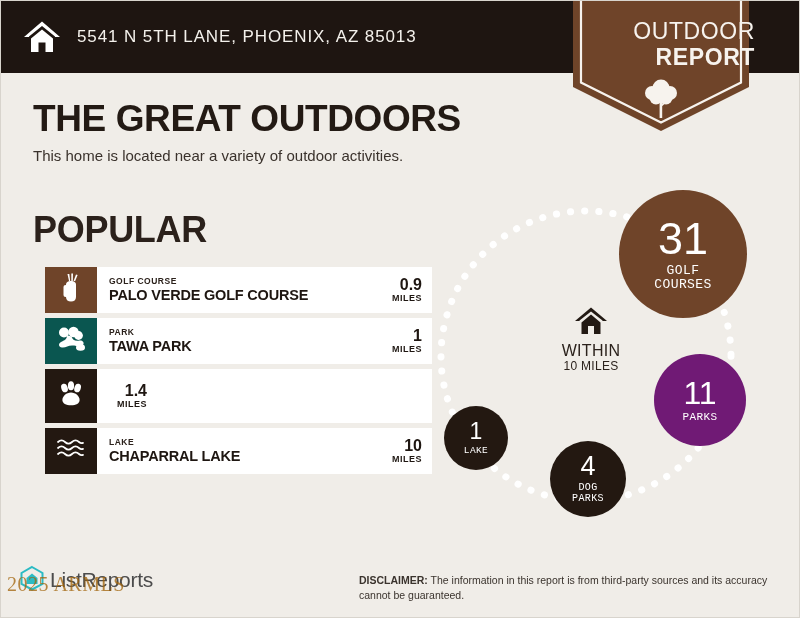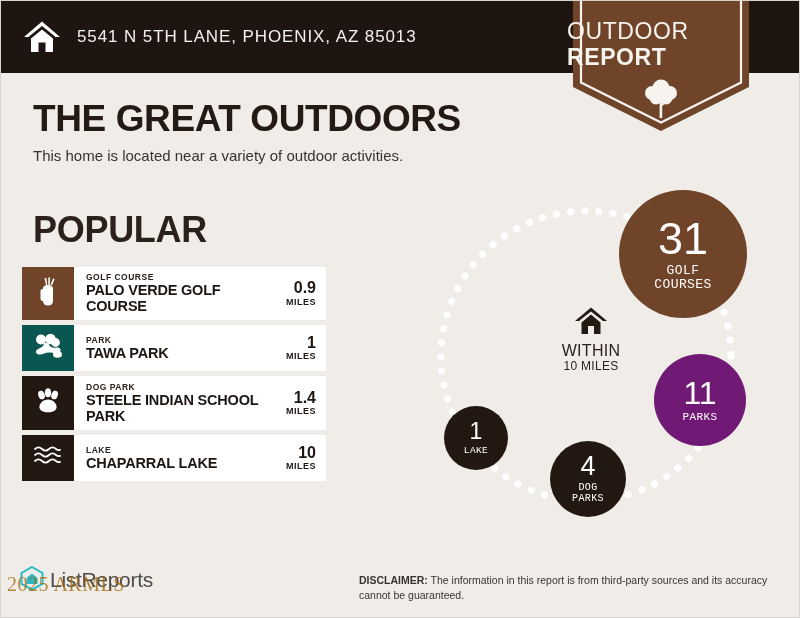--- a/index.html
+++ b/index.html
@@ -33,42 +33,42 @@
     font-weight:400;white-space:nowrap;
     font-family:"Liberation Sans", sans-serif;
   }
 
   
   .badge{
     position:absolute;left:566px;top:0;width:188px;height:134px;
   }
   .badge svg{display:block;}
   .badge-text{
-    position:absolute;left:0;top:18px;width:188px;text-align:left;
+    position:absolute;left:0;top:18px;width:188px;text-align:right;
     color:#F7F3EE;line-height:1.12;pointer-events:none;
   }
   .badge-l1{font-size:23px;letter-spacing:.6px;display:block;}
   .badge-l2{font-size:23px;letter-spacing:.6px;font-weight:bold;display:block;}
 
   
   .title{
     position:absolute;left:32px;top:97px;
     font-size:37px;font-weight:bold;color:#231A14;letter-spacing:-.4px;
   }
   .subtitle{
     position:absolute;left:32px;top:146px;
     font-size:15px;color:#3A322C;
   }
   .popular{
     position:absolute;left:32px;top:208px;
     font-size:36px;font-weight:bold;color:#2B211B;letter-spacing:-.3px;
   }
 
   
-  .list{position:absolute;left:21px;top:266px;width:304px;}
+  .list{position:absolute;left:44px;top:266px;width:387px;}
   .row{
     display:flex;align-items:stretch;background:#FFFFFF;
     margin-bottom:5px;min-height:46px;
   }
   .row-icon{
     width:52px;flex:0 0 52px;display:flex;align-items:center;justify-content:center;
   }
   .row-body{
     flex:1;display:flex;align-items:center;justify-content:space-between;
     padding:5px 10px 5px 12px;
@@ -246,24 +246,20 @@
             <g fill="#FFFFFF">
               <ellipse cx="7.5" cy="8" rx="3.2" ry="4.4" transform="rotate(-18 7.5 8)"></ellipse>
               <ellipse cx="14" cy="5.8" rx="3.1" ry="4.5"></ellipse>
               <ellipse cx="20.6" cy="8" rx="3.2" ry="4.4" transform="rotate(18 20.6 8)"></ellipse>
               <path d="M14 12.5 C18.6 12.5 22.6 16.2 22.6 20 C22.6 23.6 19 25.3 14 25.3 C9 25.3 5.4 23.6 5.4 20 C5.4 16.2 9.4 12.5 14 12.5 Z"></path>
             </g>
           </svg>
         </span>
       </div>
       <div class="row-body">
-        <div class="row-texts">
-          <div class="row-cat">DOG PARK</div>
-          <div class="row-name" style="max-width:190px;">STEELE INDIAN SCHOOL PARK</div>
-        </div>
         <div class="row-dist">
           <div class="row-num">1.4</div>
           <div class="row-unit">MILES</div>
         </div>
       </div>
     </div>
 
     <div class="row">
       <div class="row-icon" style="background:#231811;">
         <span>

